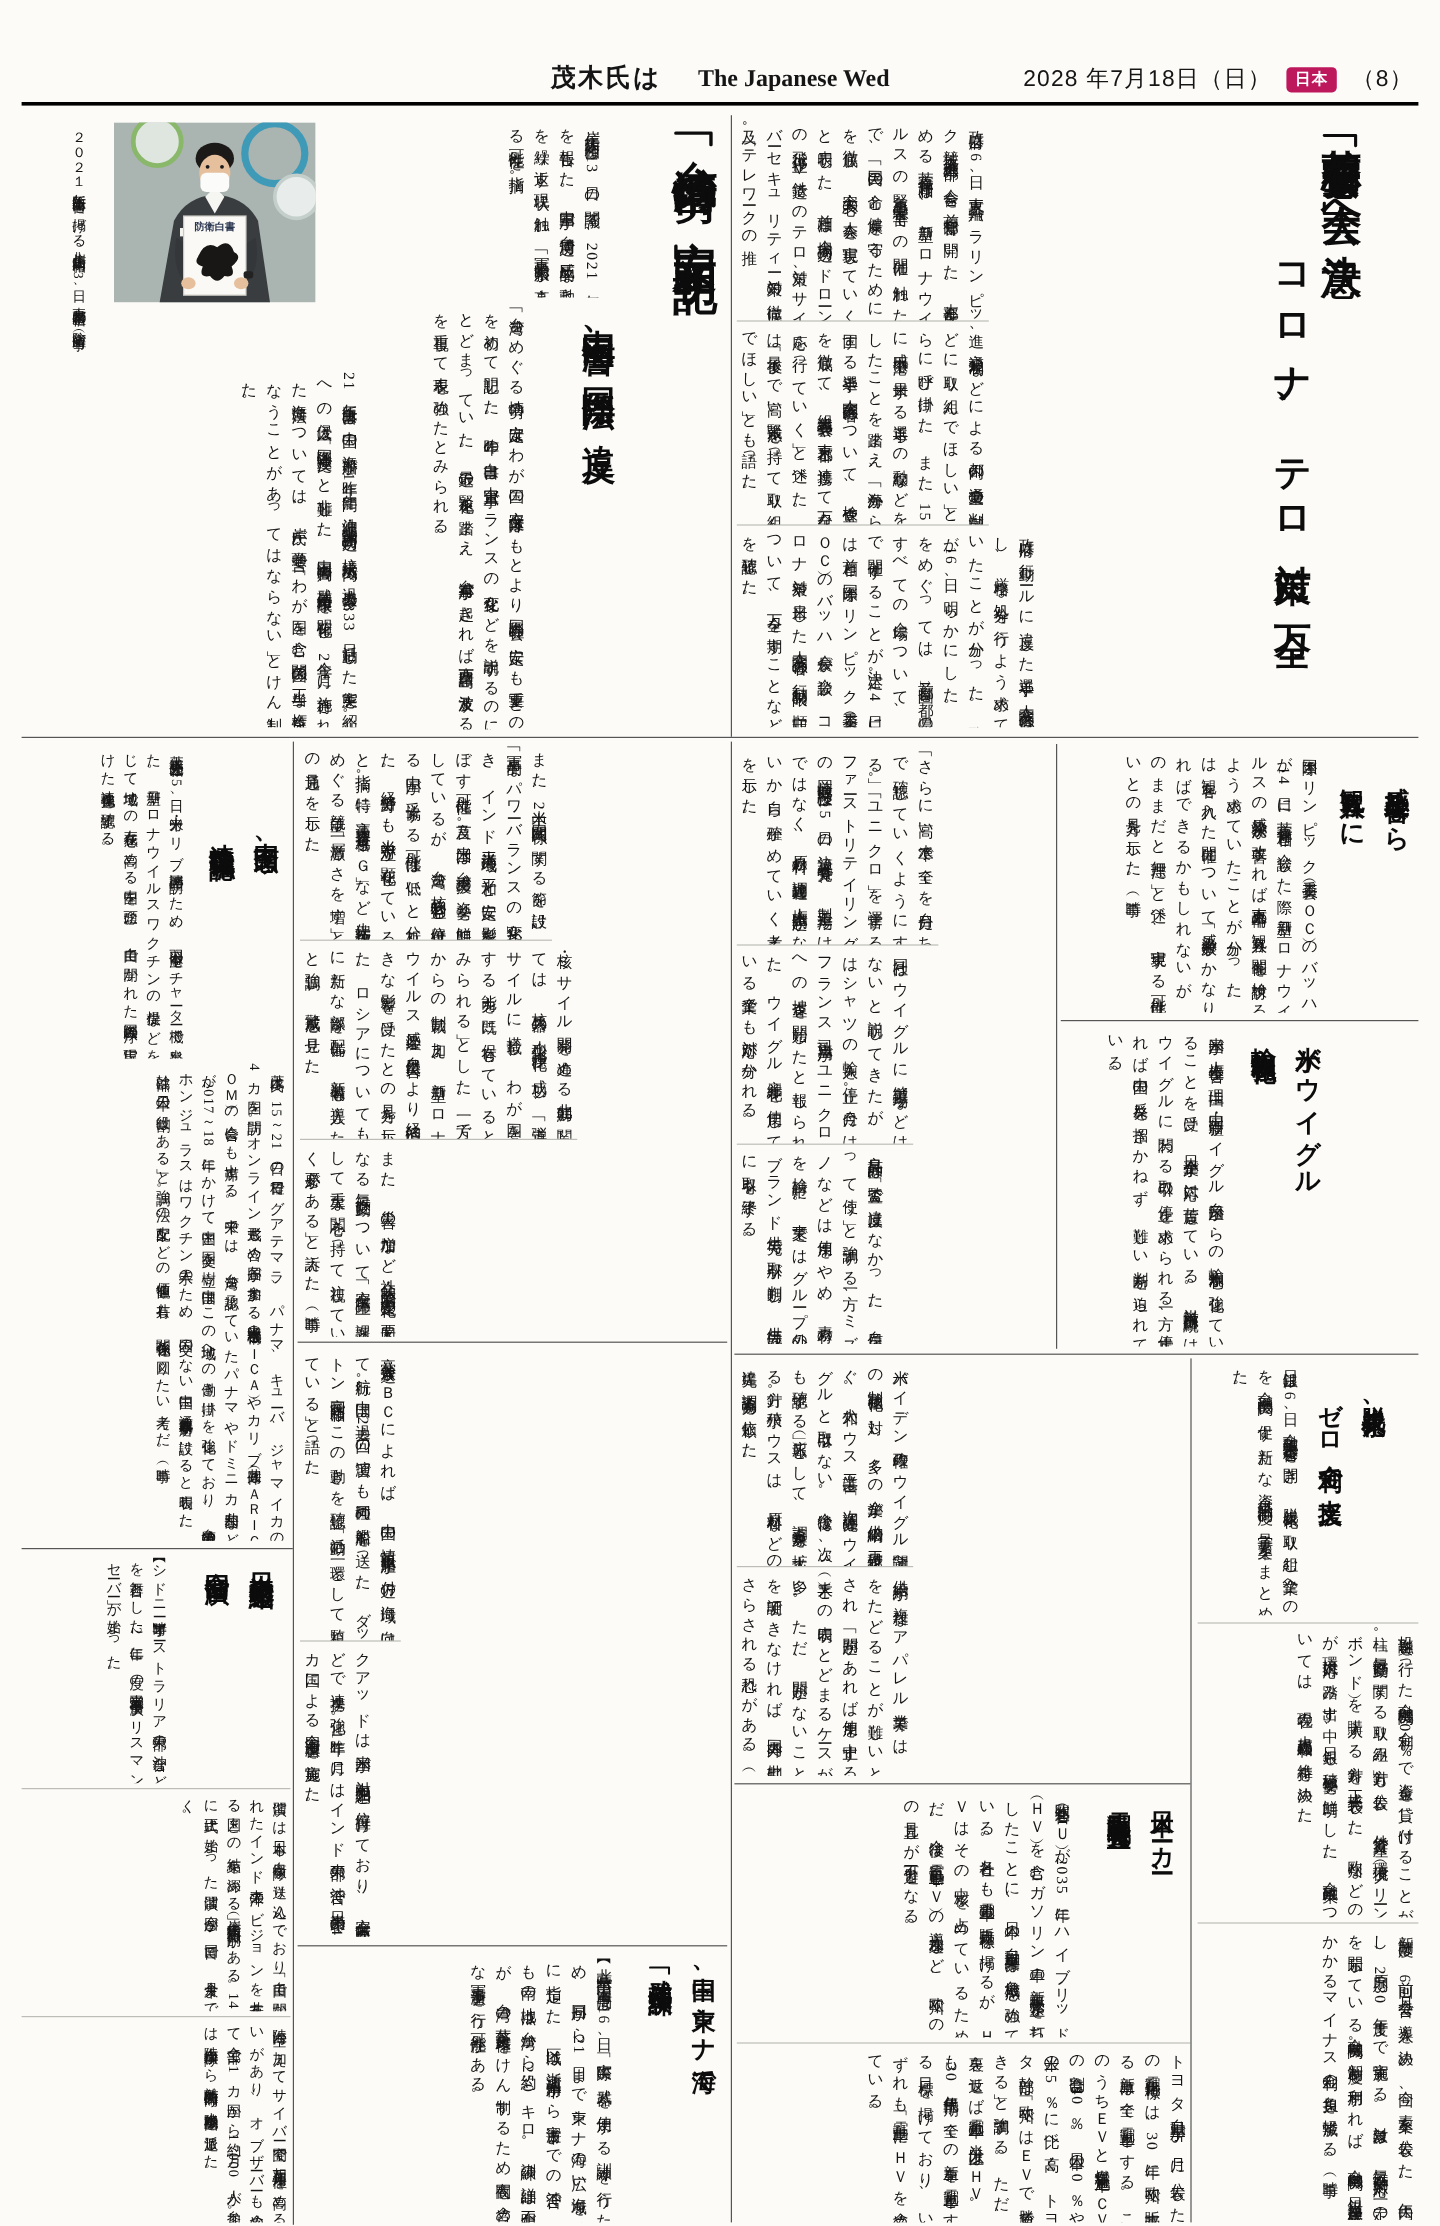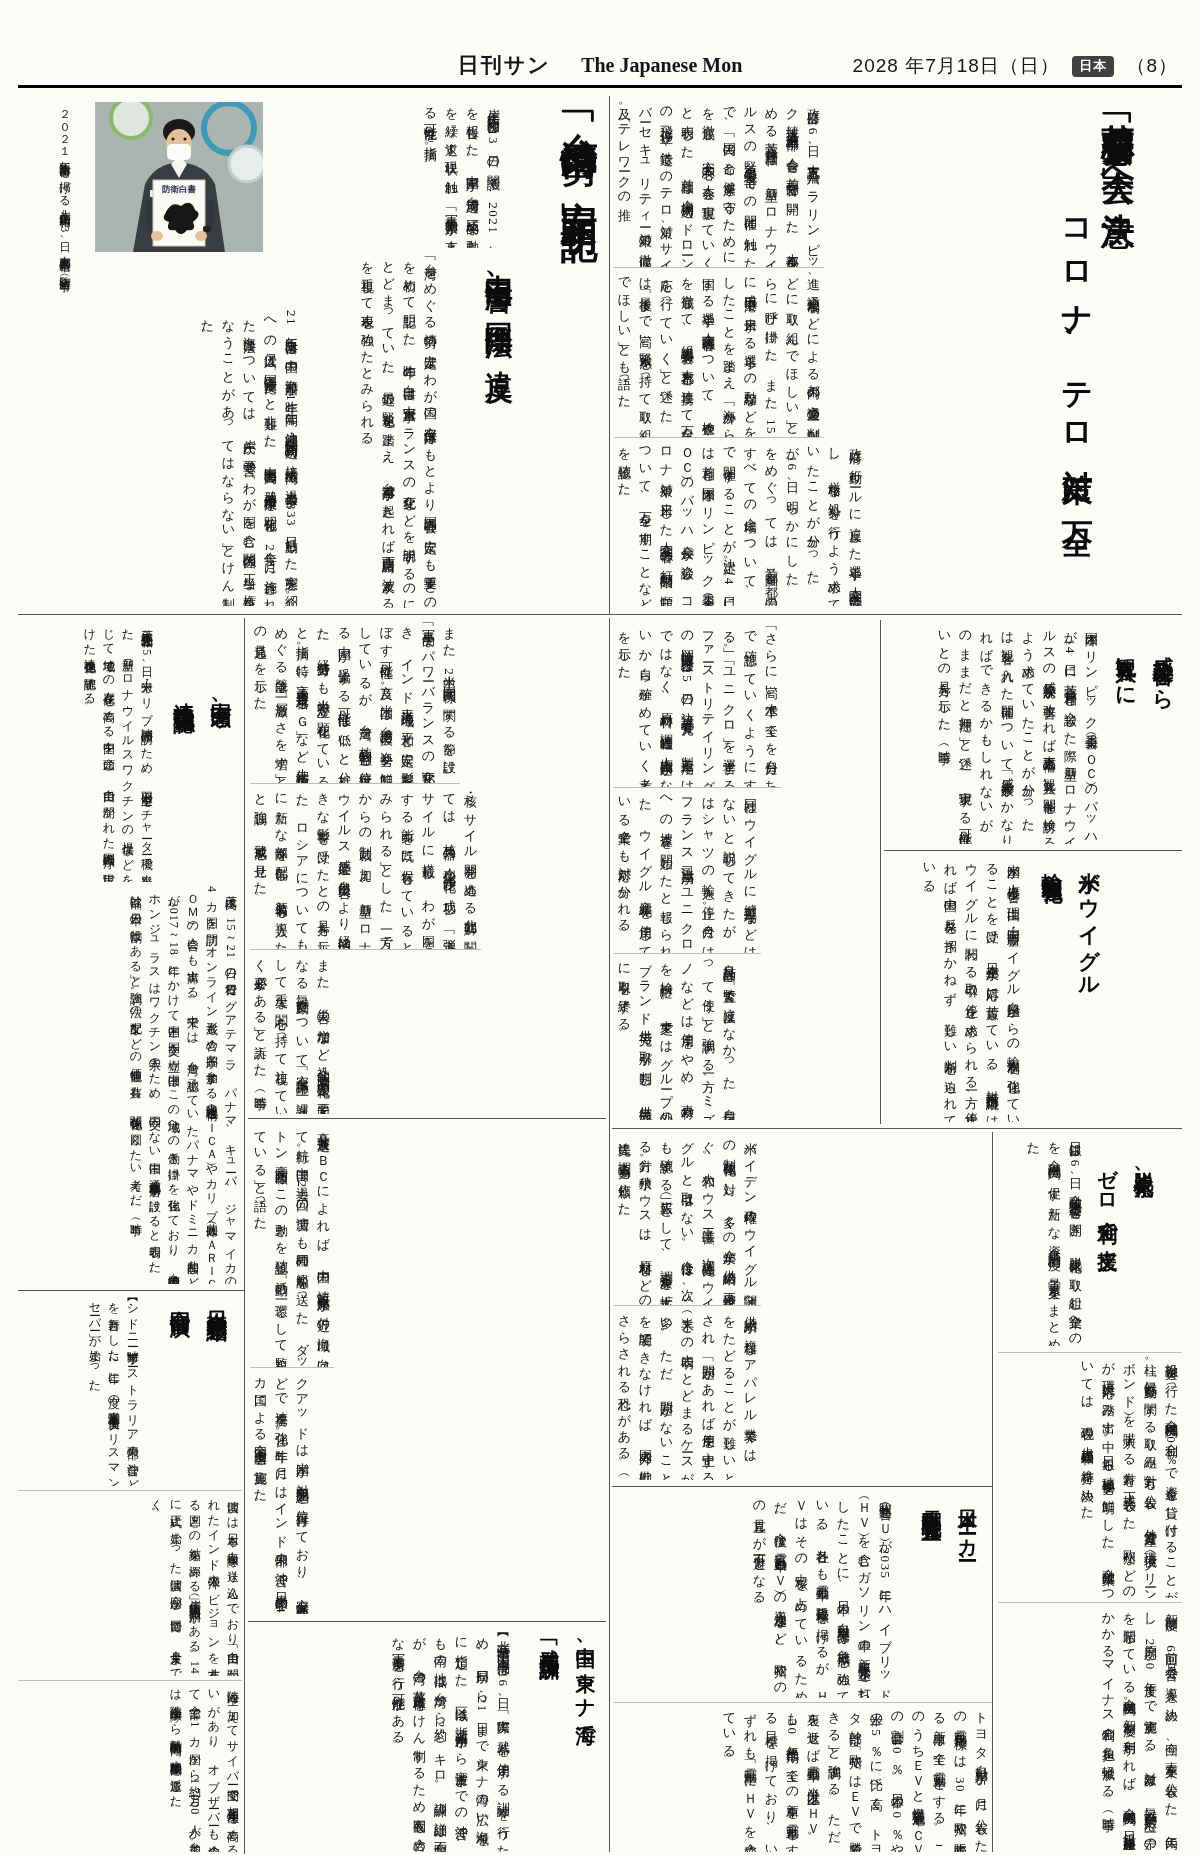--- a/index.html
+++ b/index.html
@@ -16,32 +16,32 @@
   .band{height:170px;border-bottom:1px solid #bdbdb8;}
   .band:last-child{border-bottom:none;}
   .hr{position:absolute;background:#555;height:1px;}
   .vr{position:absolute;background:#555;width:1px;}
   .masthead{position:absolute;left:18px;top:40px;width:1164px;height:48px;border-bottom:3px solid #000;
             font-family:"Liberation Sans","DejaVu Sans",sans-serif;}
   .mast-center{position:absolute;left:0;right:0;bottom:6px;text-align:center;}
   .paper-jp{font-size:21px;font-weight:bold;letter-spacing:2px;}
   .paper-en{font-size:20px;font-weight:bold;font-family:"Liberation Serif","DejaVu Serif",serif;margin-left:26px;}
   .mast-right{position:absolute;right:4px;bottom:6px;font-size:19px;letter-spacing:1px;}
-  .badge{display:inline-block;background:#404040;color:#fff;font-size:13px;font-weight:bold;border-radius:4px;
+  .badge{display:inline-block;background:#be185d;color:#fff;font-size:13px;font-weight:bold;border-radius:4px;
          padding:1px 7px 2px;margin:0 6px;vertical-align:2px;}
 </style>
 </head>
 <body>
 
 <div class="page">
 
   <header class="masthead">
     <div class="mast-center">
-      <span class="paper-jp">日刊サン</span>
-      <span class="paper-en">The Japanese Mon</span>
+      <span class="paper-jp">茂木氏は</span>
+      <span class="paper-en">The Japanese Wed</span>
     </div>
     <div class="mast-right">
       <span>2028 年7月18日（日）</span>
       <span class="badge">日本</span>
       <span>（8）</span>
     </div>
   </header>
 
   <section class="abs" style="left:614px;top:96px;width:568px;height:516px;">
     <h1 class="abs vt hl" style="right:2px;top:2px;width:80px;height:512px;font-size:33px;line-height:80px;letter-spacing:1px;">菅首相「安全安心な大会」へ決意</h1>

